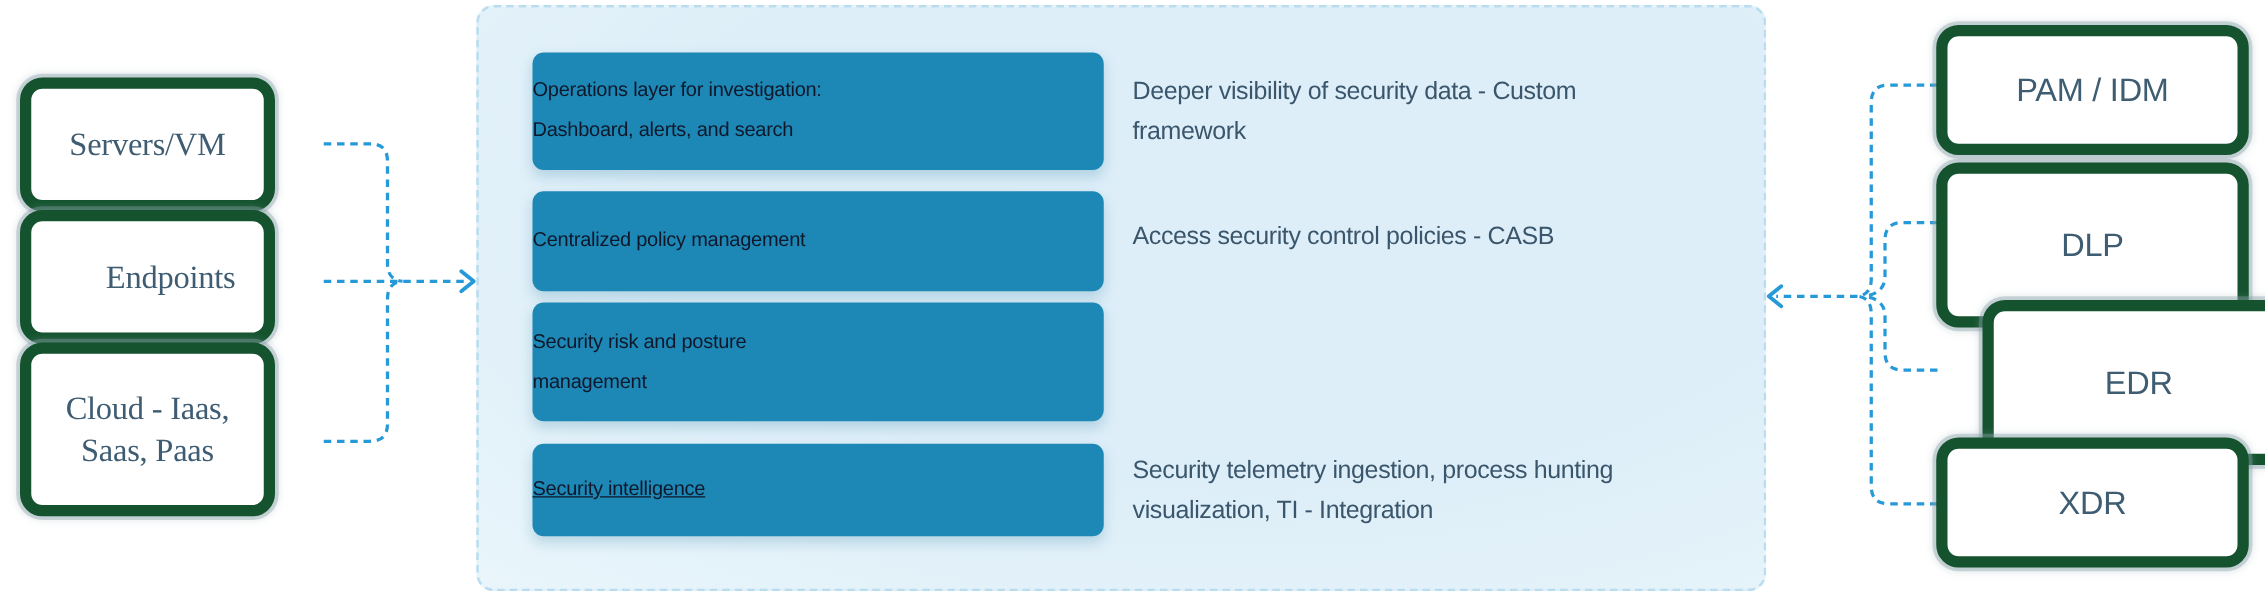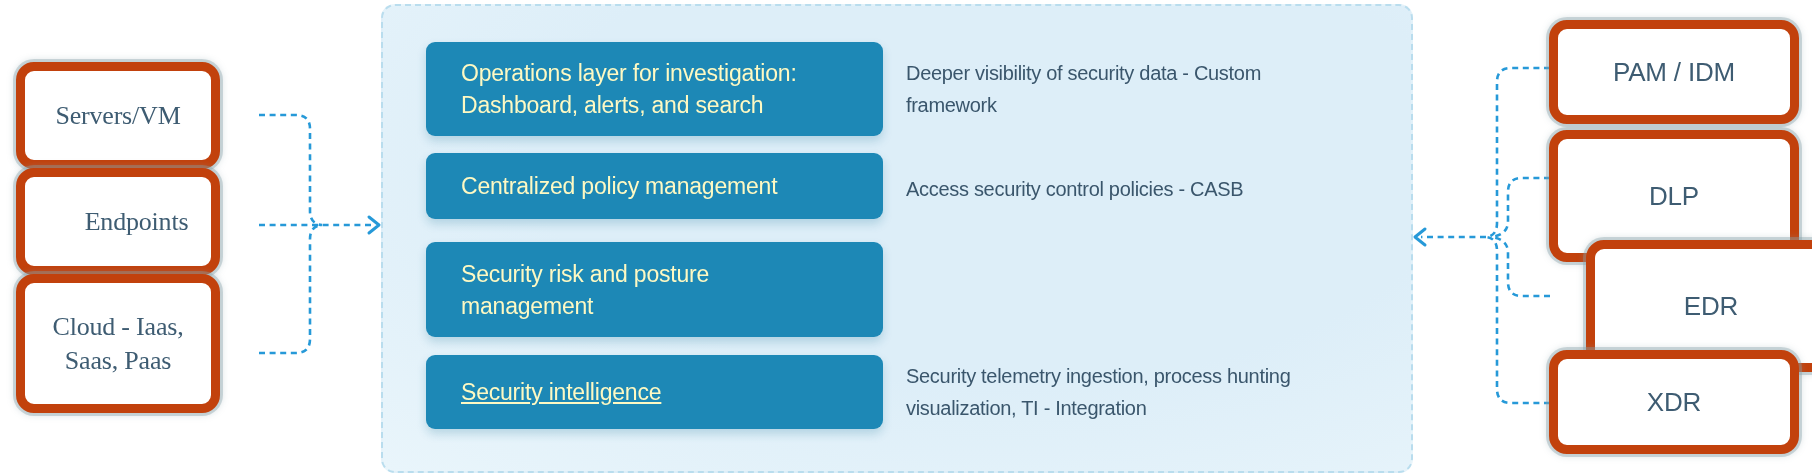--- a/index.html
+++ b/index.html
@@ -14,46 +14,46 @@
     position:absolute;left:381px;top:4px;width:1032px;height:469px;
     border-radius:14px;
     background:radial-gradient(120% 130% at 60% 32%, #ddeef8 38%, #e9f5fb 72%, #f3fafd 100%);
     border:2px dashed #b9ddee;
     box-sizing:border-box;
   }
   
   .cap-btn{
     position:absolute;left:426px;width:457px;
     background:#1d88b6;border-radius:9px;
-    color:#fef9c3;font-size:23px;font-weight:500;line-height:32px;
+    color:#0f172a;font-size:16px;font-weight:500;line-height:32px;
     display:flex;align-items:center;
-    padding-left:35px;box-sizing:border-box;
+    box-sizing:border-box;
     white-space:pre-line;letter-spacing:-0.2px;
     box-shadow:0 5px 10px rgba(23,112,150,0.22);
   }
   .cap-btn.b1{top:42px;height:94px;}
-  .cap-btn.b2{top:153px;height:66px;}
+  .cap-btn.b2{top:153px;height:80px;}
   .cap-btn.b3{top:242px;height:95px;}
   .cap-btn.b4{top:355px;height:74px;text-decoration:underline;}
   
   .cap-desc{
     position:absolute;left:906px;width:520px;
     color:#3a566c;font-size:20px;line-height:32px;
     display:flex;align-items:center;
     white-space:pre-line;letter-spacing:-0.3px;
   }
   .cap-desc.d1{top:42px;height:94px;}
   .cap-desc.d2{top:153px;height:71px;}
   .cap-desc.d3{top:242px;height:95px;}
   .cap-desc.d4{top:355px;height:74px;}
   
   .node-box{
     position:absolute;
     background:#ffffff;
-    border:9px solid #c2410c;
+    border:9px solid #14532d;
     border-radius:18px;
     box-sizing:border-box;
     box-shadow:0 0 0 3px rgba(134,161,169,0.38), 0 0 6px 3px rgba(134,161,169,0.25);
     display:flex;align-items:center;justify-content:center;text-align:center;
     color:#3e5c72;font-size:26px;font-weight:500;line-height:34px;
     white-space:pre-line;letter-spacing:-0.2px;
   }
   .src{left:16px;width:204px;font-family:Liberation Serif, serif;}
   .src.s1{top:62px;height:107px;}
   .src.s2{top:168px;height:107px;padding-left:37px;}

